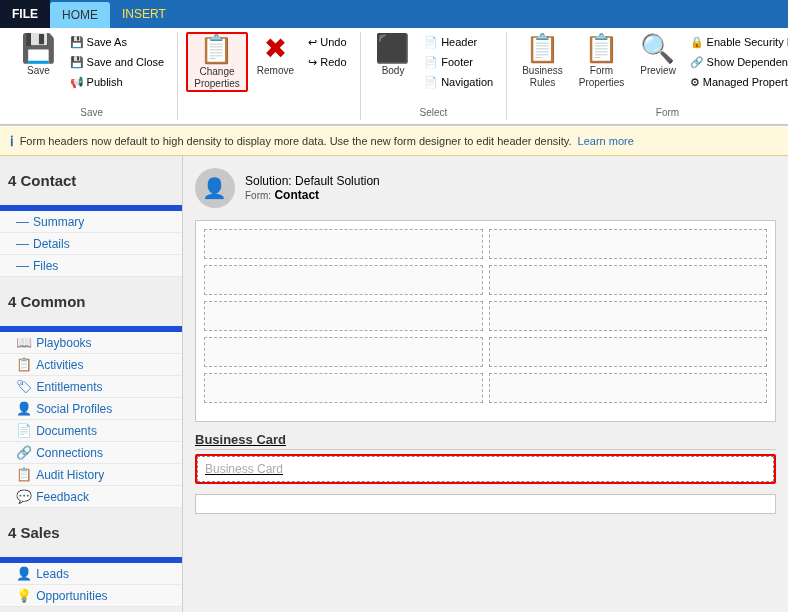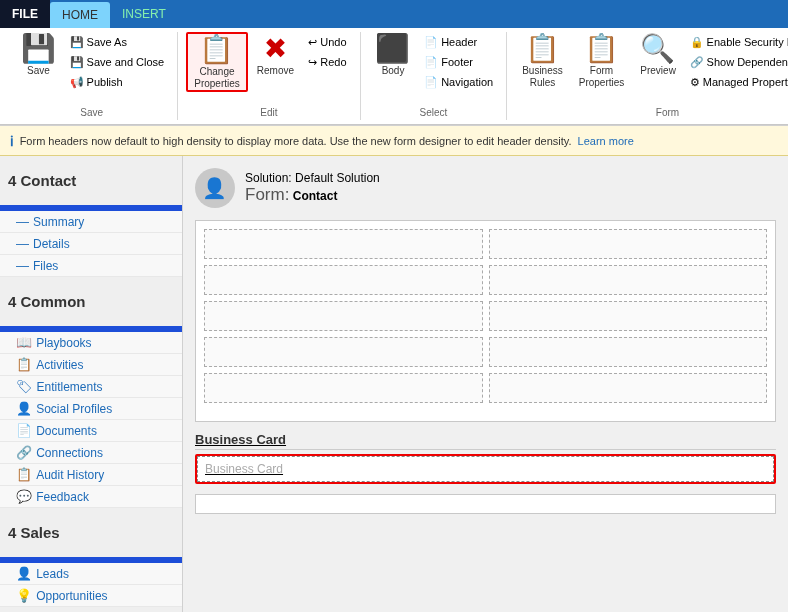--- a/index.html
+++ b/index.html
@@ -1,21 +1,21 @@
 <!DOCTYPE html>
 <html><head>
   <meta charset="utf-8">
   <style>
     * { box-sizing: border-box; margin: 0; padding: 0; }
     body { font-family: 'Segoe UI', Tahoma, Geneva, Verdana, sans-serif; font-size: 12px; background: #f0f0f0; overflow: hidden; width: 788px; height: 612px; }
 
     
     .ribbon { background: #fff; border-bottom: 1px solid #d0d0d0; }
     .ribbon-tabs { display: flex; background: #1e6bb8; height: 28px; align-items: flex-end; }
-    .ribbon-tab { padding: 4px 12px 4px 12px; color: #86efac; font-size: 12px; cursor: pointer; height: 28px; display: flex; align-items: center; }
+    .ribbon-tab { padding: 4px 12px 4px 12px; color: #fde047; font-size: 12px; cursor: pointer; height: 28px; display: flex; align-items: center; }
     .ribbon-tab.active { background: #7dd3fc; color: #333; font-weight: normal; height: 26px; margin-top: 2px; border-top-left-radius: 3px; border-top-right-radius: 3px; }
     .ribbon-tab.file { background: #0f172a; color: #fff; font-weight: bold; }
     .ribbon-content { display: flex; align-items: stretch; padding: 4px 6px 4px 6px; background: #fff; min-height: 80px; border-bottom: 1px solid #c8c8c8; }
     .ribbon-group { display: flex; flex-direction: column; align-items: center; border-right: 1px solid #d8d8d8; padding: 0 8px; position: relative; }
     .ribbon-group-label { font-size: 10px; color: #666; position: absolute; bottom: 2px; left: 0; right: 0; text-align: center; }
     .ribbon-buttons { display: flex; align-items: flex-start; flex: 1; gap: 2px; padding-bottom: 14px; }
     .ribbon-btn-large { display: flex; flex-direction: column; align-items: center; cursor: pointer; padding: 2px 6px; min-width: 40px; height: 60px; justify-content: flex-start; border: 1px solid transparent; border-radius: 2px; }
     .ribbon-btn-large .icon { font-size: 28px; line-height: 1; margin-bottom: 2px; }
     .ribbon-btn-large .label { font-size: 10px; text-align: center; color: #333; line-height: 1.2; }
     .ribbon-btn-small { display: flex; align-items: center; cursor: pointer; padding: 2px 4px; border: 1px solid transparent; border-radius: 2px; white-space: nowrap; font-size: 11px; height: 20px; gap: 3px; }
@@ -35,21 +35,21 @@
     .sidebar-section { }
     .sidebar-section-header { padding: 16px 8px; font-weight: bold; font-size: 15px; color: #333; background: #efefef; border-bottom: 6px solid #1d4ed8; }
     .sidebar-item { padding: 3px 8px 3px 16px; color: #1e6bb8; cursor: pointer; font-size: 12px; display: flex; align-items: center; gap: 4px; border-bottom: 1px solid #e8e8e8; min-height: 22px; }
     .sidebar-item .s-icon { font-size: 13px; }
 
     
     .form-area { flex: 1; background: #f0f0f0; overflow-y: auto; padding: 12px; }
     .form-header { display: flex; align-items: center; gap: 10px; margin-bottom: 12px; }
     .form-avatar { width: 40px; height: 40px; background: #c8c8c8; border-radius: 50%; display: flex; align-items: center; justify-content: center; color: #888; font-size: 20px; }
     .form-title { }
-    .form-title .form-label { font-size: 17px; color: #555; }
+    .form-title .form-label { font-size: 10px; color: #555; }
 
     .form-section { background: #fff; border: 1px solid #c8c8c8; margin-bottom: 10px; }
     .form-section-content { padding: 8px; min-height: 200px; display: flex; flex-direction: column; gap: 6px; }
     .form-row { display: flex; gap: 6px; }
     .form-field-box { border: 1px dashed #aaa; flex: 1; min-height: 30px; background: #fafafa; }
 
     .business-card-section { margin-bottom: 10px; text-decoration: underline; }
     .business-card-label { font-weight: bold; font-size: 13px; color: #333; margin-bottom: 4px; border-bottom: 1px solid #ccc; padding-bottom: 2px; }
     .business-card-field { border: 2px solid #e00; border-radius: 2px; background: #fff; padding: 6px 8px; font-size: 12px; color: #aaa; min-height: 30px; position: relative; }
     .business-card-field::before { content: ''; position: absolute; top: 0; left: 0; right: 0; bottom: 0; border: 1px dashed #888; pointer-events: none; }
@@ -116,21 +116,20 @@
           <div class="ribbon-btn-small">
             <span>↩</span>
             <span>Undo</span>
           </div>
           <div class="ribbon-btn-small">
             <span>↪</span>
             <span>Redo</span>
           </div>
         </div>
       </div>
-      <div class="ribbon-group-label">Edit</div>
     </div>
 
     <div class="ribbon-group">
       <div class="ribbon-buttons">
         <div class="ribbon-btn-large">
           <span class="icon icon-body">⬛</span>
           <span class="label">Body</span>
         </div>
         <div class="ribbon-col">
           <div class="ribbon-btn-small">

